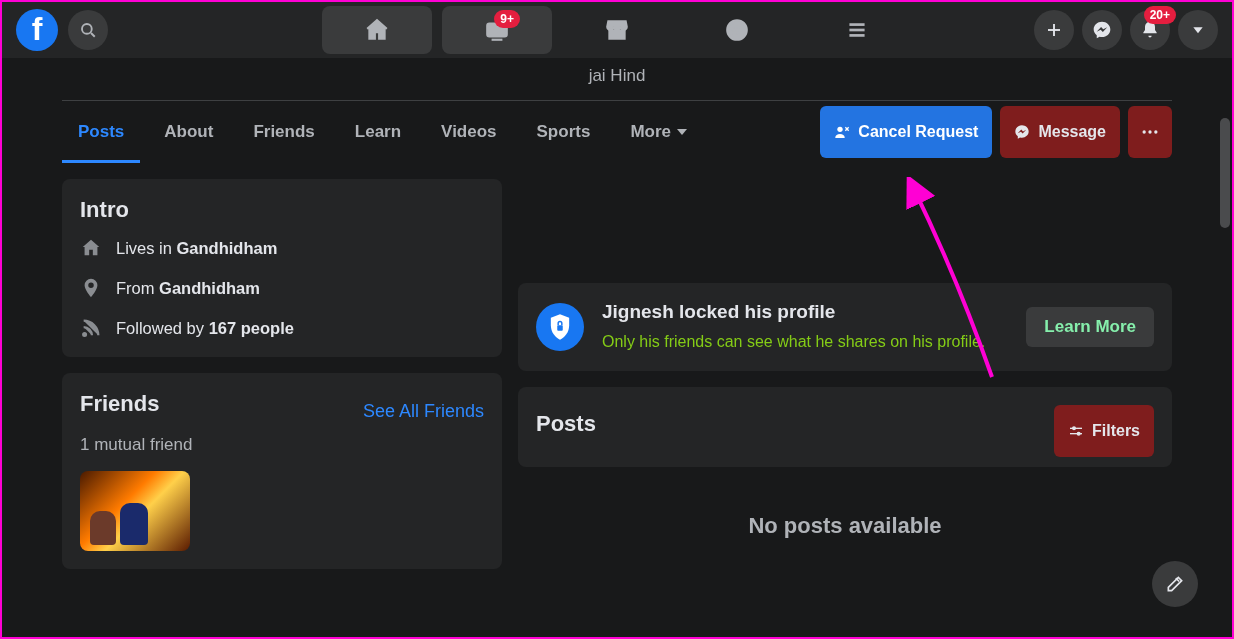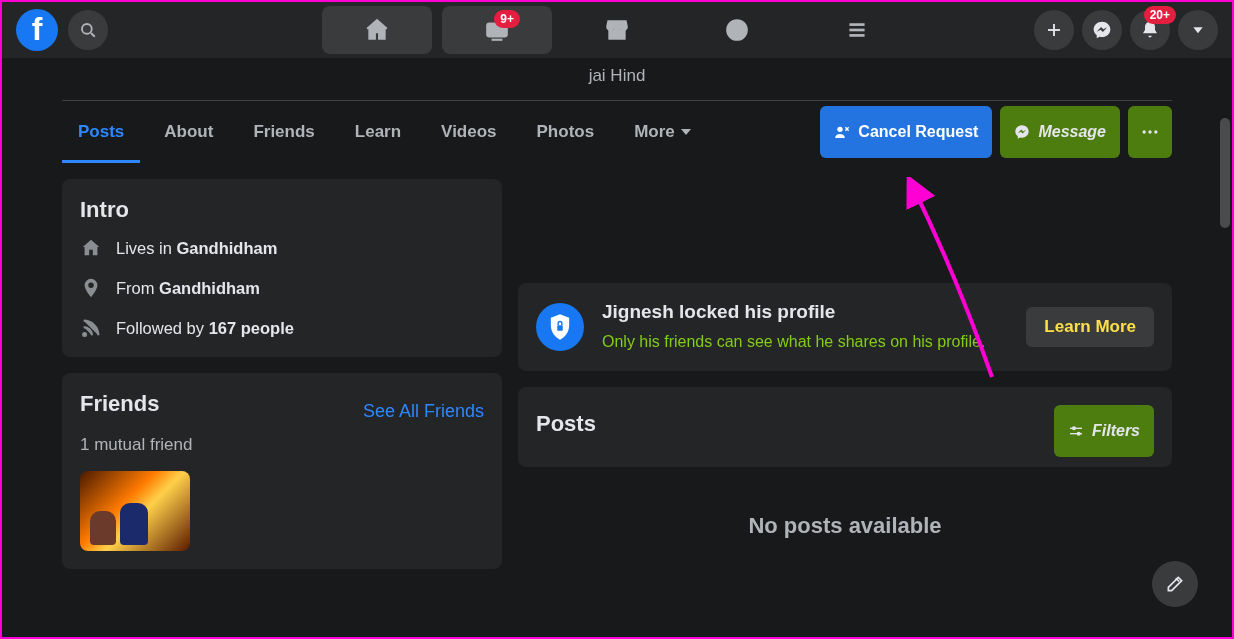--- a/index.html
+++ b/index.html
@@ -27,40 +27,40 @@
 
   .tabs-row { display: flex; align-items: center; padding: 0 60px; height: 62px; border-bottom: 1px solid transparent; }
   .tabs { display: flex; gap: 8px; }
   .tab { padding: 0 16px; height: 56px; display: flex; align-items: center; font-size: 17px; font-weight: 600; color: #b0b3b8; cursor: pointer; border-radius: 6px; }
   .tab.active { color: #2d88ff; position: relative; }
   .tab.active::after { content: ""; position: absolute; left: 0; right: 0; bottom: -3px; height: 3px; background: #2d88ff; }
   .tab .caret { margin-left: 6px; border-left: 5px solid transparent; border-right: 5px solid transparent; border-top: 6px solid #b0b3b8; }
   .tabs-actions { margin-left: auto; display: flex; gap: 8px; }
   .btn { height: 52px; border-radius: 6px; display: flex; align-items: center; padding: 0 14px; font-size: 16px; font-weight: 600; cursor: pointer; gap: 8px; }
   .btn-primary { background: #2374e1; color: #fff; }
-  .btn-secondary { background: #4d7c0f; color: #e4e6eb; font-style: italic; }
+  .btn-secondary { background: #7f1d1d; color: #e4e6eb; }
   .btn-icon-only { width: 44px; justify-content: center; padding: 0; }
 
   .cols { display: flex; gap: 16px; padding: 16px 60px 0; align-items: flex-end; }
   .col-left { width: 440px; display: flex; flex-direction: column; gap: 16px; }
   .col-right { flex: 1; display: flex; flex-direction: column; gap: 16px; }
 
   .card { background: #242526; border-radius: 8px; padding: 18px 18px; }
   .card h2 { font-size: 22px; font-weight: 700; margin-bottom: 14px; }
   .intro-item { display: flex; align-items: center; gap: 14px; font-size: 16.5px; color: #e4e6eb; margin-bottom: 18px; }
   .intro-item:last-child { margin-bottom: 0; }
   .intro-item .ico { width: 22px; height: 22px; fill: #8a8d91; color:#8a8d91; flex-shrink: 0; }
   .intro-item b { font-weight: 600; }
 
   .locked-card { display: flex; align-items: center; gap: 18px; }
   .shield { width: 48px; height: 48px; border-radius: 50%; background: #1877f2; display: flex; align-items: center; justify-content: center; flex-shrink: 0; }
   .locked-text { flex: 1; }
   .locked-text h3 { font-size: 19px; font-weight: 700; margin-bottom: 9px; }
   .locked-text p { color: #84cc16; font-size: 16px; line-height: 1.3; }
-  .learn-more { background: #3a3b3c; color: #fde047; font-size: 17px; font-weight: 600; padding: 10px 18px; border-radius: 6px; cursor: pointer; }
+  .learn-more { background: #3a3b3c; color: #86efac; font-size: 17px; font-weight: 600; padding: 10px 18px; border-radius: 6px; cursor: pointer; }
 
   .posts-head { display: flex; align-items: center; }
   .posts-head h2 { font-size: 22px; font-weight: 700; }
   .filters-btn { margin-left: auto; }
 
   .no-posts { text-align: center; color: #b0b3b8; font-size: 22px; font-weight: 700; padding: 30px 0; }
 
   .friends-card .friends-head { display: flex; align-items: center; }
   .friends-card .friends-head h2 { font-size: 22px; font-weight: 700; }
   .friends-card .see-all { margin-left: auto; color: #2d88ff; font-size: 18px; cursor: pointer; }
@@ -159,21 +159,21 @@
   <div class="bio">jai Hind</div>
   <div class="hr"></div>
 
   <div class="tabs-row">
     <div class="tabs">
       <div class="tab active">Posts</div>
       <div class="tab">About</div>
       <div class="tab">Friends</div>
       <div class="tab">Learn</div>
       <div class="tab">Videos</div>
-      <div class="tab">Photos</div>
+      <div class="tab">Sports</div>
       <div class="tab">
           <span>More</span>
           <span class="caret"></span>
         </div>
     </div>
     <div class="tabs-actions">
       <div class="btn btn-primary">
         <svg width="16" height="16" viewBox="0 0 24 24" fill="#fff">
             <circle cx="9" cy="8" r="4"></circle>
             <path d="M2 20c0-3 3-5 7-5s7 2 7 5v1H2z"></path>

